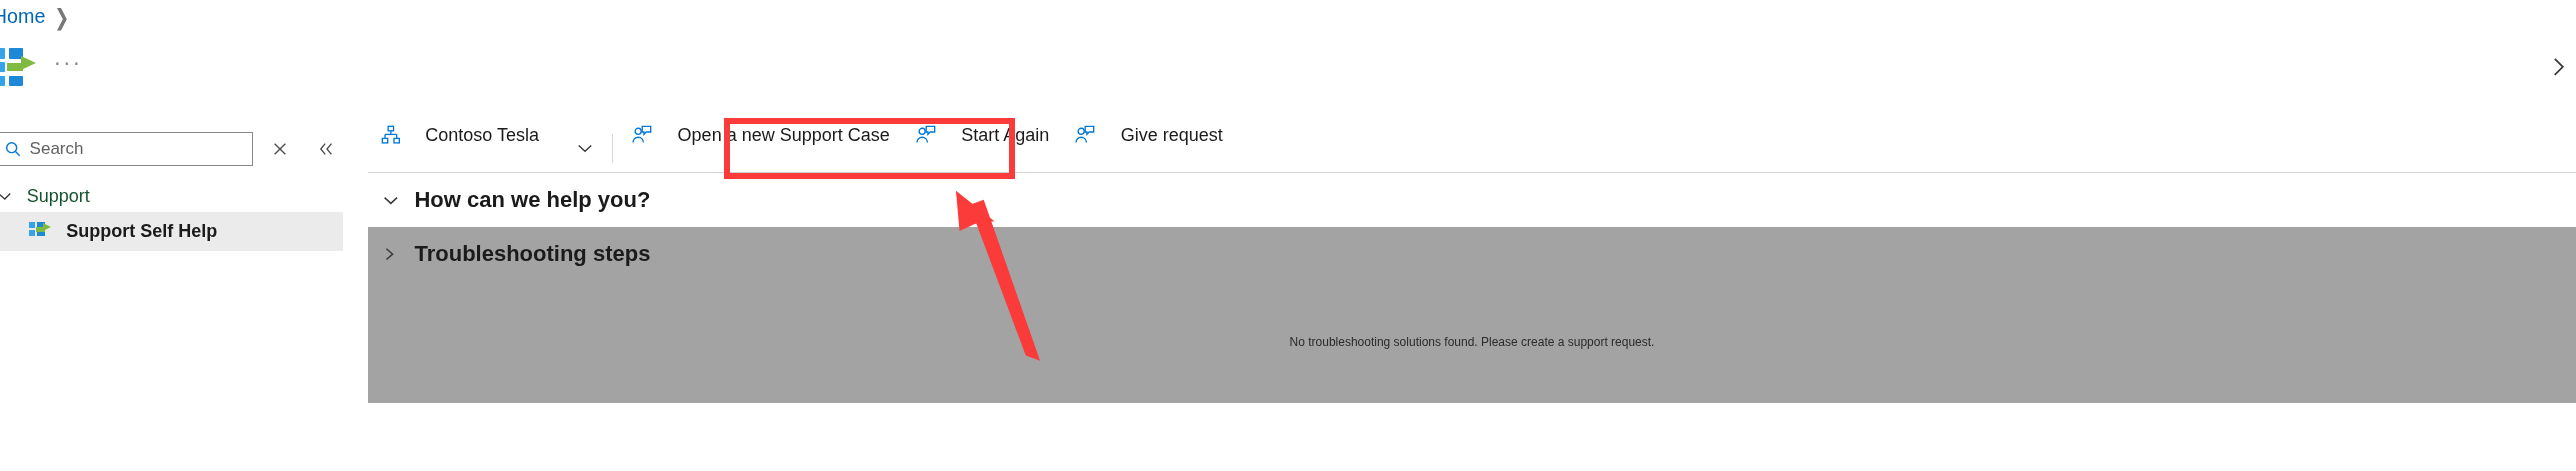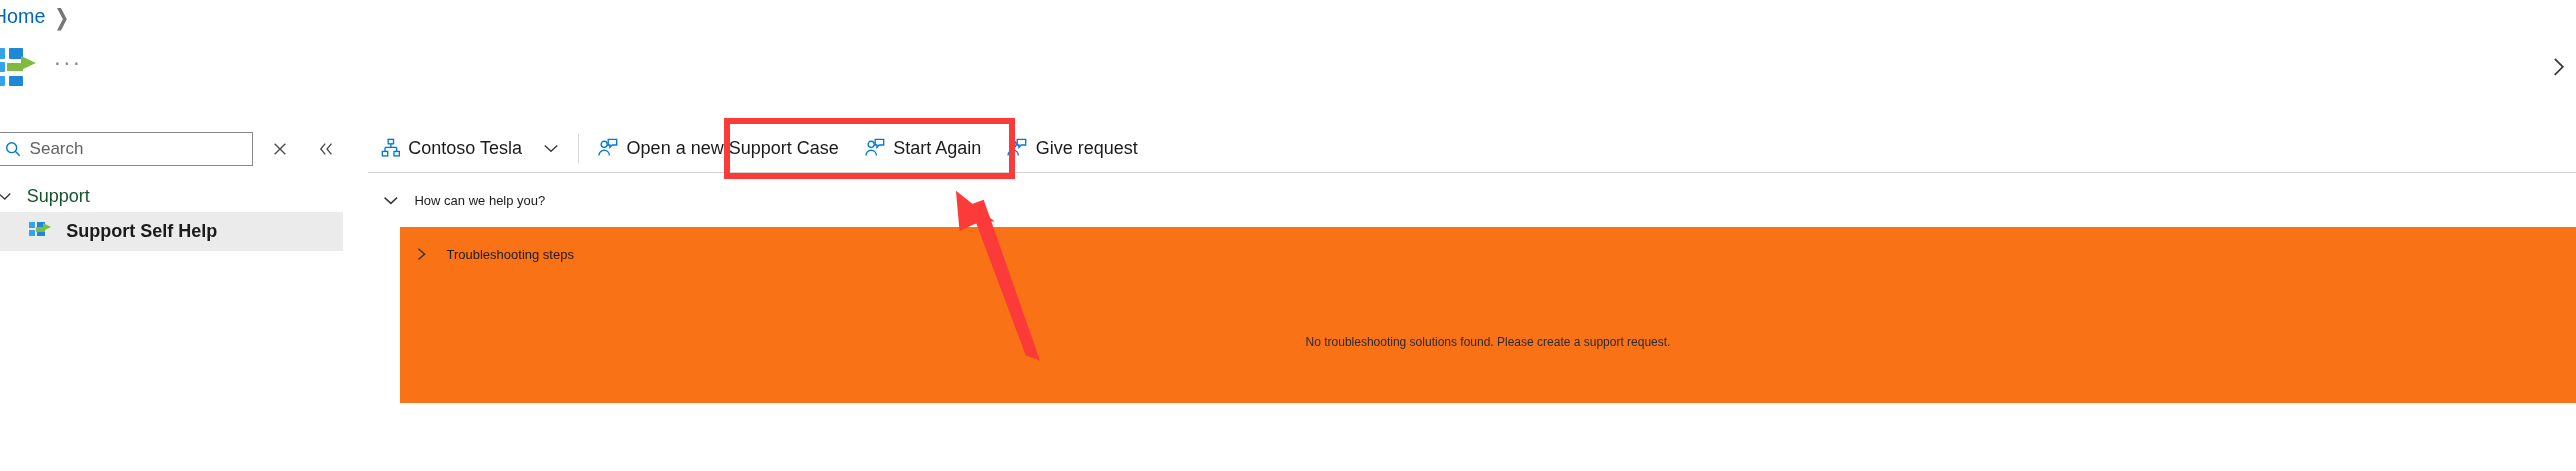--- a/index.html
+++ b/index.html
@@ -137,44 +137,44 @@
     border-left:8px solid #7fba42;
   }
 
   
   .commandbar {
     position: absolute; left: 368px; top: 125px;
     width: 2208px; height: 46px;
     display: flex; align-items: center;
   }
   .cmd {
-    display: flex; align-items: center; gap: 8px;
+    display: flex; gap: 25px;
     height: 46px; padding: 0 12.5px; cursor: pointer;
     white-space: nowrap;
   }
   .cmd .clabel { font-size: 18px; color: #1b1b1b; }
   .cmd .chev { margin-left: 12.5px; display:flex; align-items:center; }
   .cmd-divider {
     width: 0.9px; height: 29px; background: #d6d6d6; margin: 0 5.4px;
   }
   .commandbar-underline {
     position: absolute; left: 368px; top: 172px;
     width: 2208px; height: 0.9px; background: #d2d2d2;
   }
 
   
   .content { position: absolute; left: 368px; top: 173px; width: 2208px; }
   .section-header {
     display: flex; align-items: center; gap: 14.3px;
     height: 54px; padding-left: 12.5px; cursor: pointer;
   }
   .section-header .slabel {
-    font-size: 13px; font-weight: 400; color: #1b1b1b;
-  }
-  .panel { background: #f97316; margin-left: 32px; }
+    font-size: 22px; font-weight: 700; color: #1b1b1b;
+  }
+  .panel { background: #a3a3a3; }
   .panel-body {
     height: 122px; display:flex; align-items:center; justify-content:center;
   }
   .empty-msg { font-size: 12px; color: #2b2b2b; }
 
   
   .annot-box {
     position: absolute; left: 724px; top: 118px;
     width: 291px; height: 61px;
     border: 6.3px solid #fb3b39;

